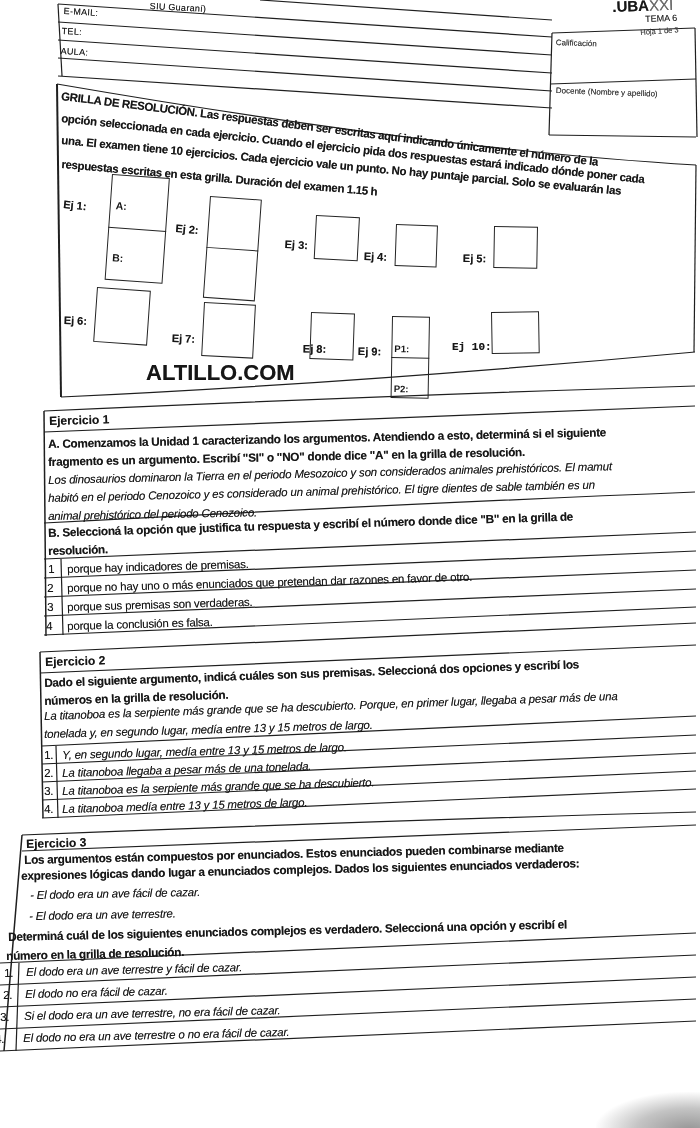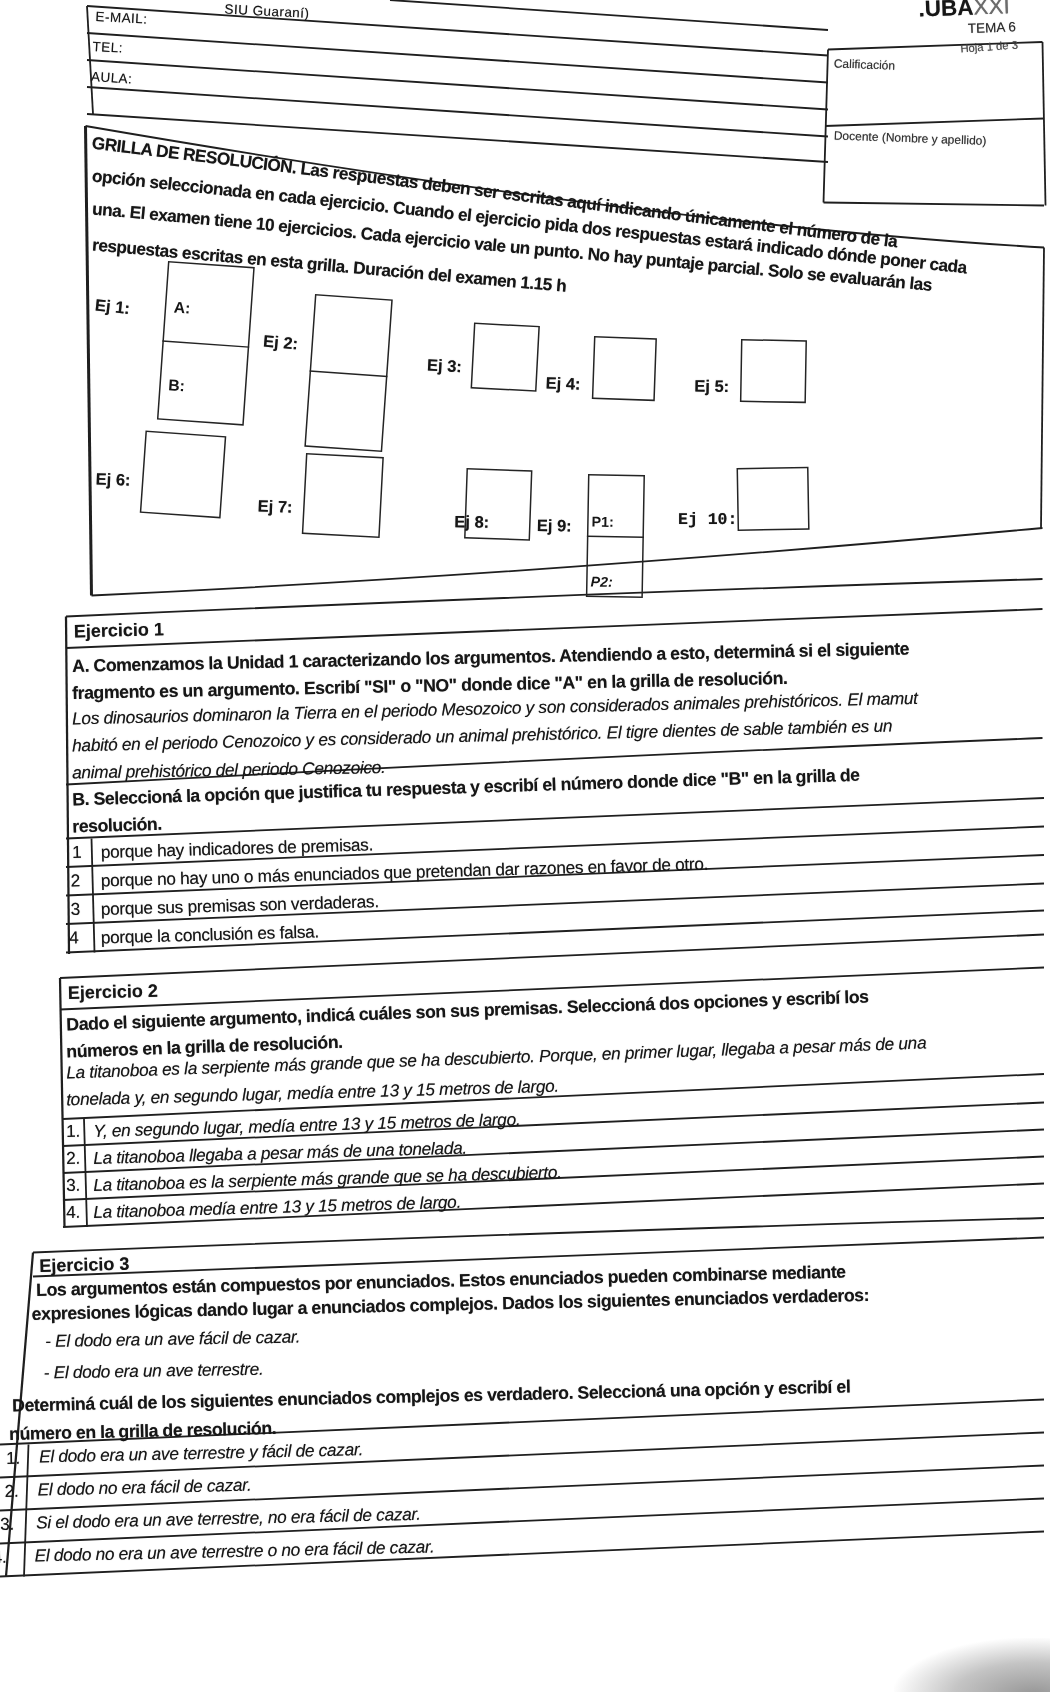--- a/index.html
+++ b/index.html
@@ -128,26 +128,27 @@
   <div class="t ejlabel" style="left:172px;top:332px;transform:rotate(2deg);">Ej 7:</div>
   <div class="cell" style="left:204px;top:302px;width:50px;height:52px;transform:rotate(3deg);"></div>
 
   <div class="t ejlabel" style="left:279px;top:342px;transform:rotate(1deg);padding-left:24px;">Ej 8:</div>
   <div class="cell" style="left:311px;top:312px;width:42px;height:45px;transform:rotate(2deg);"></div>
 
   <div class="t ejlabel" style="left:358px;top:345px;transform:rotate(1deg);">Ej 9:</div>
   <div class="cell" style="left:392px;top:316px;width:36px;height:80px;transform:rotate(1deg);">
     <div class="half" style="top:40px;"></div>
     <div class="sub" style="left:2px;top:26px;font-size:9.5px;">P1:</div>
-    <div class="sub" style="left:2px;top:66px;font-size:9.5px;font-style:italic;">P2:</div>
+    <div class="sub" style="left:2px;top:66px;font-size:9.5px;">P2:</div>
   </div>
 
   <div class="t ejlabel" style="left:452px;top:341px;font-family:Liberation Mono, monospace;">Ej 10:</div>
   <div class="cell" style="left:491px;top:312px;width:46px;height:40px;transform:rotate(-1deg);"></div>
 
+  <div class="t b" style="left:146px;top:360px;font-size:22px;letter-spacing:0;">ALTILLO.COM</div>
 
   <div class="t b" style="left:49px;top:414px;font-size:12px;transform:rotate(-1.5deg);">Ejercicio 1</div>
   <div class="t bold-intro" style="left:48px;top:437px;transform:rotate(-1.2deg);">A. Comenzamos la Unidad 1 caracterizando los argumentos. Atendiendo a esto, determiná si el siguiente</div>
   <div class="t bold-intro" style="left:48px;top:455px;transform:rotate(-1.2deg);">fragmento es un argumento. Escribí "SI" o "NO" donde dice "A" en la grilla de resolución.</div>
   <div class="t body i" style="left:48px;top:474px;transform:rotate(-1.4deg);">Los dinosaurios dominaron la Tierra en el periodo Mesozoico y son considerados animales prehistóricos. El mamut</div>
   <div class="t body i" style="left:48px;top:492px;transform:rotate(-1.4deg);">habitó en el periodo Cenozoico y es considerado un animal prehistórico. El tigre dientes de sable también es un</div>
   <div class="t body i" style="left:48px;top:510px;transform:rotate(-1deg);">animal prehistórico del periodo Cenozoico.</div>
   <div class="t bold-intro" style="left:48px;top:526px;transform:rotate(-1.8deg);">B. Seleccioná la opción que justifica tu respuesta y escribí el número donde dice "B" en la grilla de</div>
   <div class="t bold-intro" style="left:48px;top:544px;transform:rotate(-1.8deg);">resolución.</div>
 

